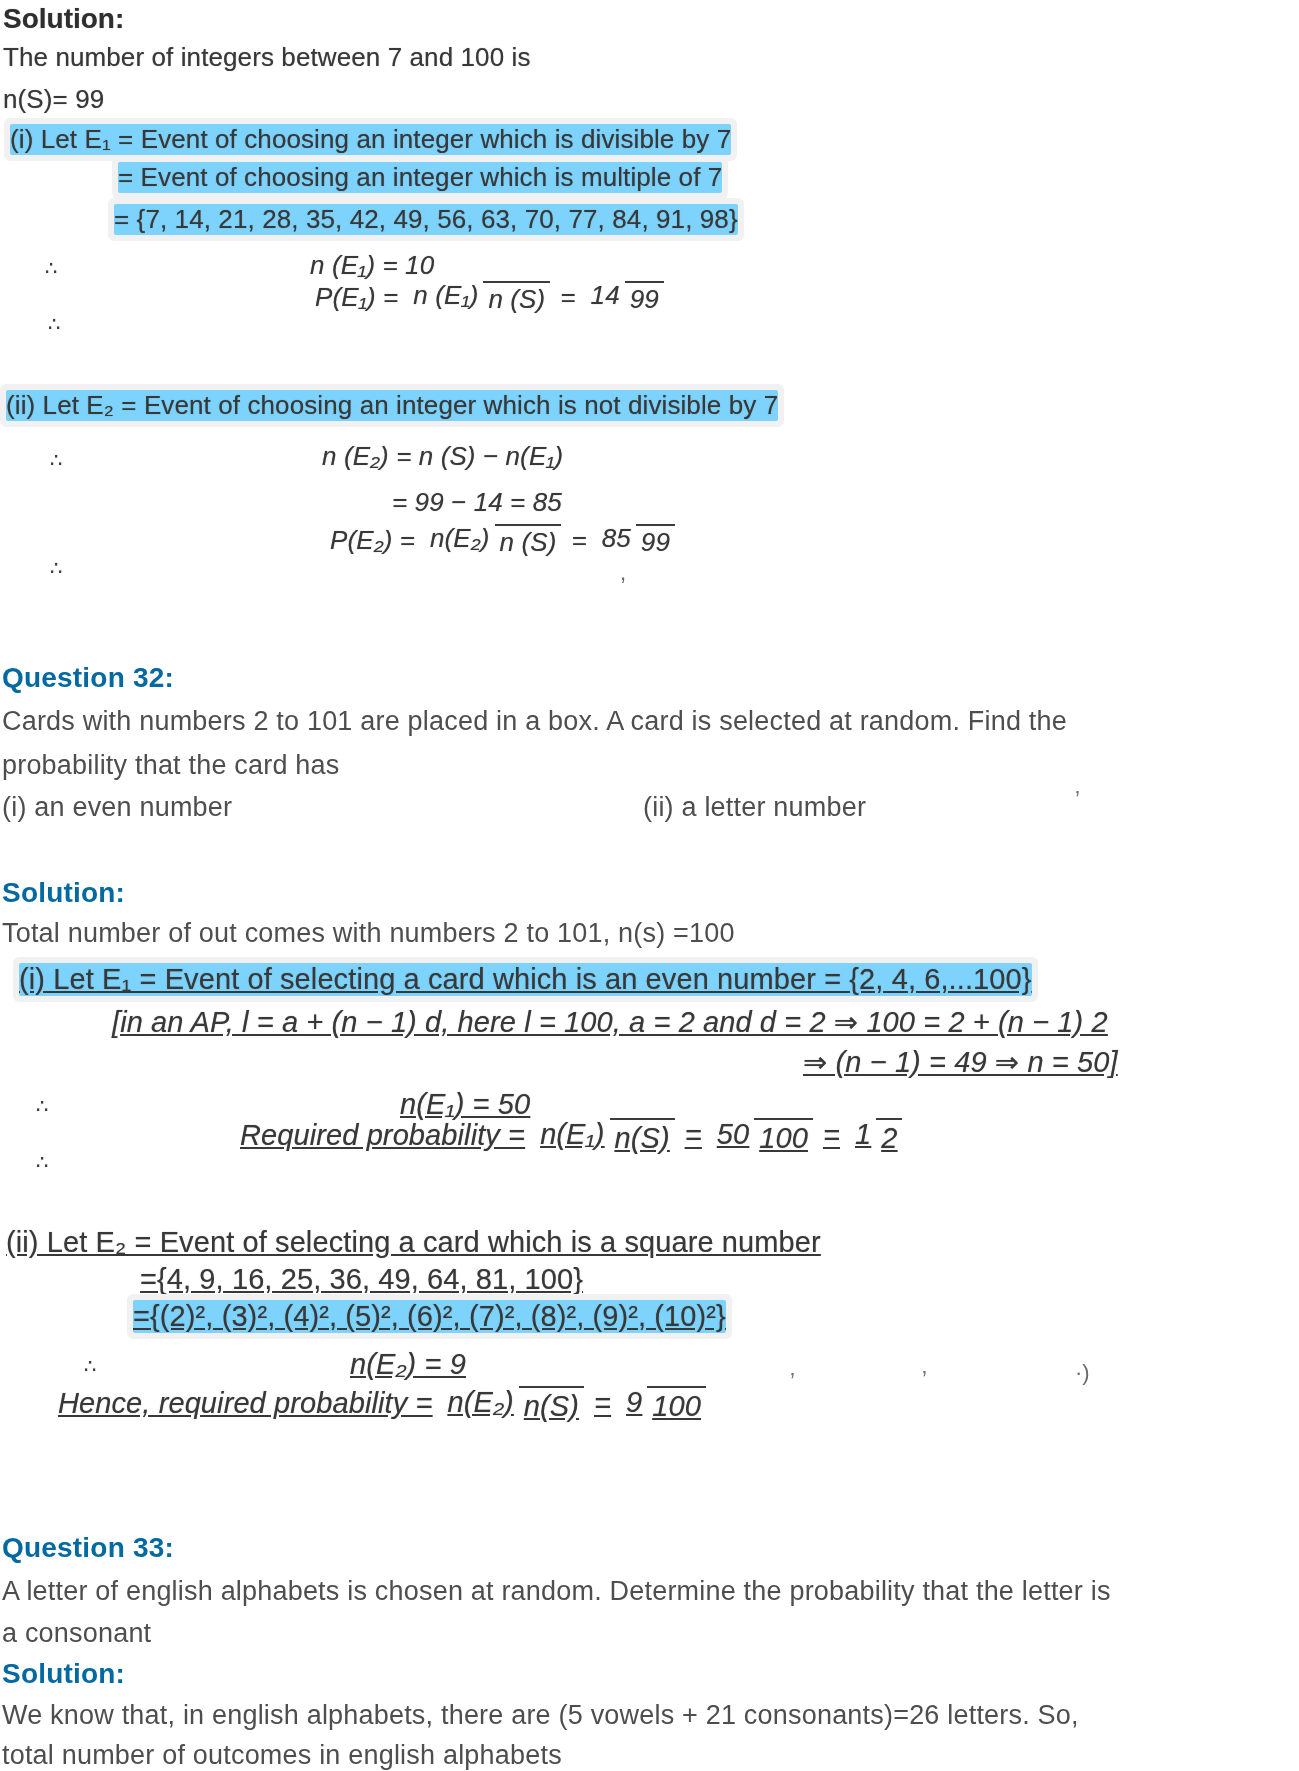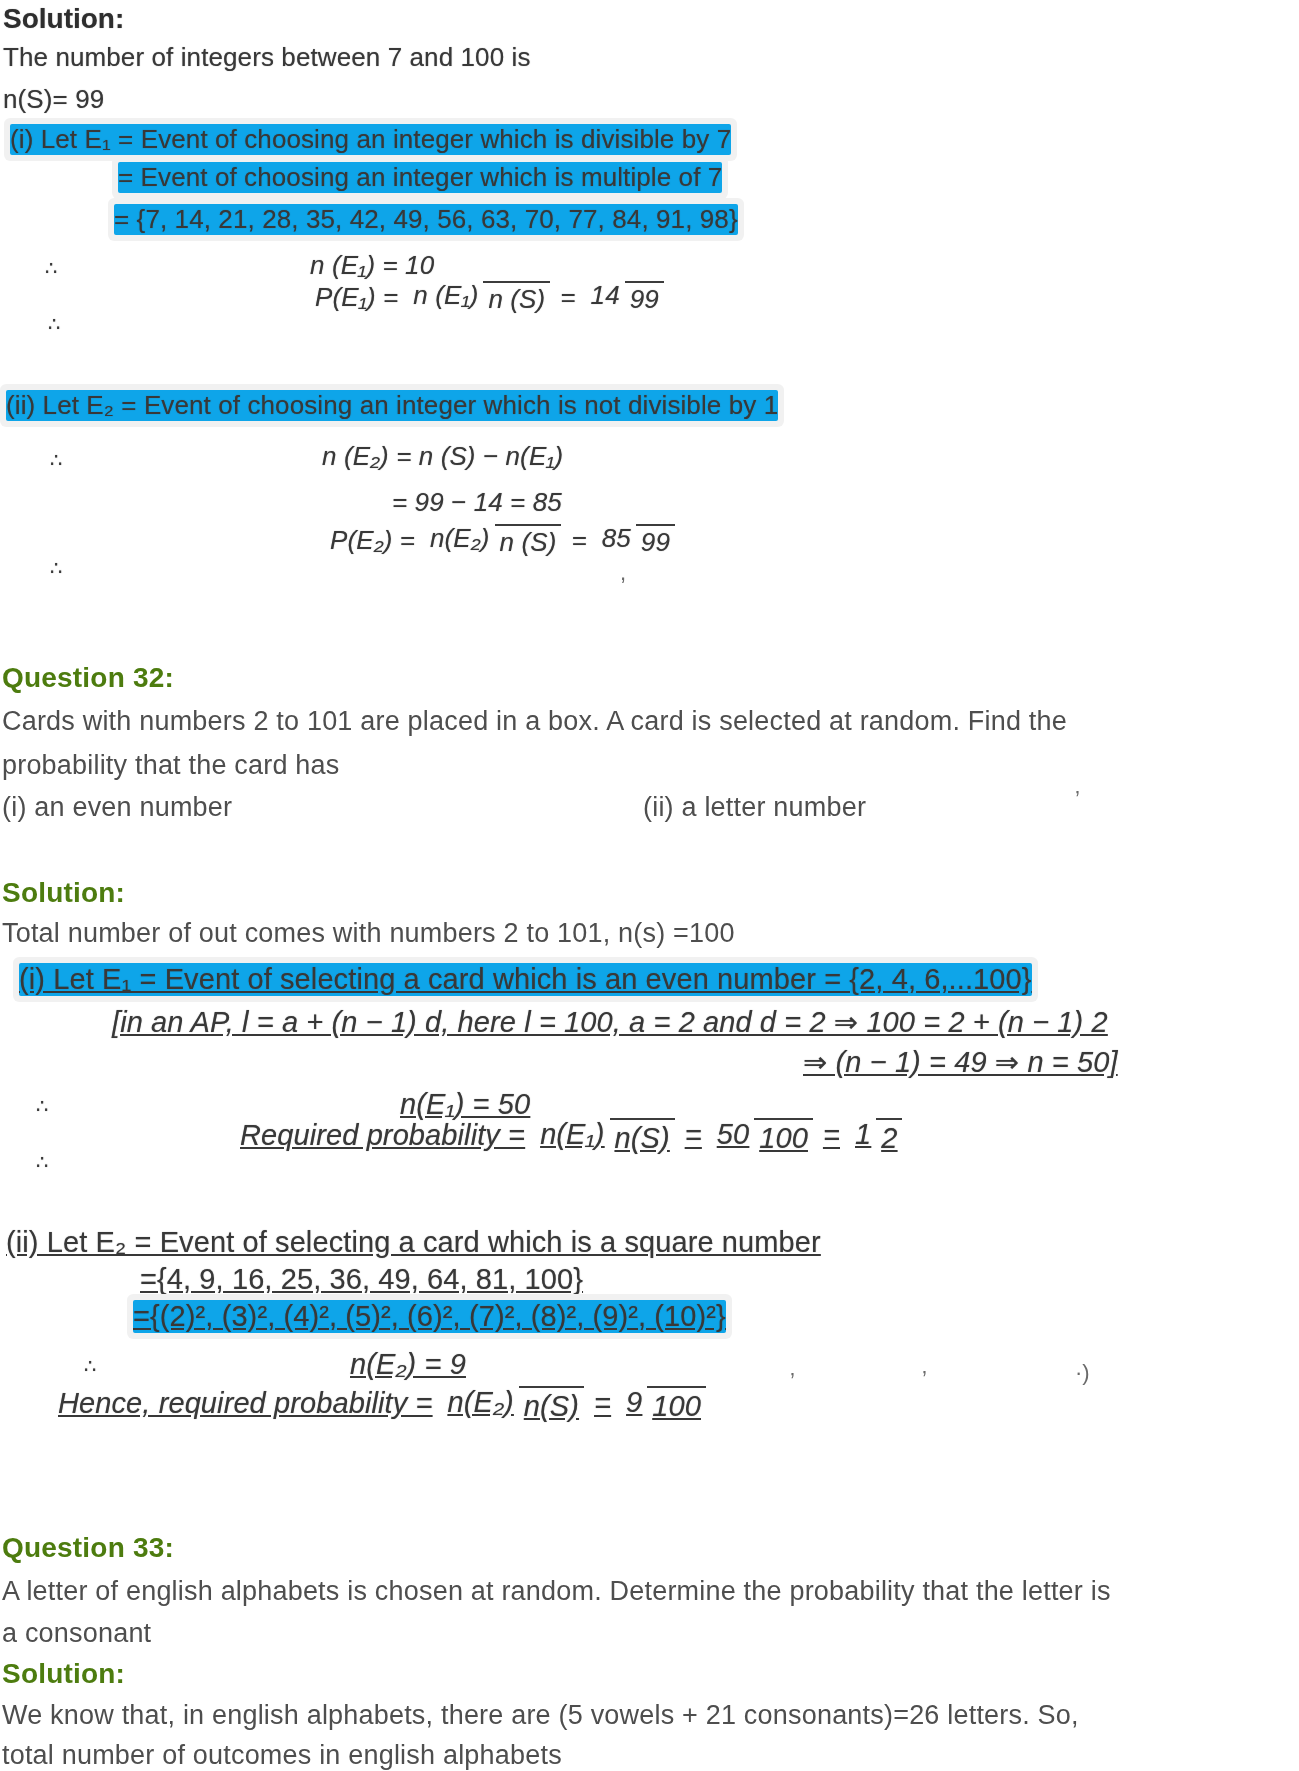--- a/index.html
+++ b/index.html
@@ -9,35 +9,35 @@
     width: 1299px;
     height: 1771px;
     background: #ffffff;
     overflow: hidden;
     font-family: "Liberation Sans", "DejaVu Sans", sans-serif;
   }
   .ln { position: absolute; white-space: nowrap; }
 
   
   .body { font-size: 27px; color: #4e4e4e; letter-spacing: 0.2px; }
-  .hd   { font-size: 28px; font-weight: bold; color: #4d7c0f; letter-spacing: 0.2px; }
+  .hd   { font-size: 28px; font-weight: bold; color: #0369a1; letter-spacing: 0.2px; }
 
   
   .scan {
     font-size: 26px; color: #383838;
     text-shadow: 0 0 1px rgba(56,56,56,0.55);
     letter-spacing: 0.1px;
   }
   .scan-sm { font-size: 29px; text-decoration: underline; }
   .hd-scan {
     font-size: 28px; font-weight: bold; color: #2e2e2e;
     text-shadow: 0 0 1px rgba(46,46,46,0.5);
   }
   .eq { font-style: italic; }
-  .band { box-shadow: 0 0 0 6px #f1f1f1; background: #0ea5e9; border-radius: 2px; }
+  .band { box-shadow: 0 0 0 6px #f1f1f1; background: #7dd3fc; border-radius: 2px; }
 
   .tf { font-size: 20px; color: #3a3a3a; text-shadow: 0 0 1px rgba(58,58,58,0.5); }
 
   
   .eqrow { display: flex; align-items: center; gap: 10px; }
   .frac { display: inline-flex; align-items: center; }
   .frac .num { display: block; padding: 0 5px 3px 5px; line-height: 1.05; }
   .frac .den { display: block; border-top: 2.5px solid #3c3c3c; padding: 3px 5px 0 5px; line-height: 1.05; }
 
   .stray { color: #6a6a6a; font-size: 22px; }
@@ -65,21 +65,21 @@
       <span class="num">n (E₁)</span>
       <span class="den">n (S)</span>
     </span>
     <span>=</span>
     <span class="frac">
       <span class="num">14</span>
       <span class="den">99</span>
     </span>
   </div>
 
-  <div class="ln scan band" style="left:6px; top:390px;">(ii) Let E₂ = Event of choosing an integer which is not divisible by 1</div>
+  <div class="ln scan band" style="left:6px; top:390px;">(ii) Let E₂ = Event of choosing an integer which is not divisible by 7</div>
 
   <div class="ln tf" style="left:50px; top:448px;">∴</div>
   <div class="ln scan eq" style="left:322px; top:441px;text-align:center;">n (E₂) = n (S) − n(E₁)</div>
   <div class="ln scan eq" style="left:392px; top:487px;">= 99 − 14 = 85</div>
 
   <div class="ln tf" style="left:50px; top:556px;">∴</div>
   <div class="ln eqrow scan eq" style="left:330px; top:524px;">
     <span>P(E₂) =</span>
     <span class="frac">
       <span class="num">n(E₂)</span>

